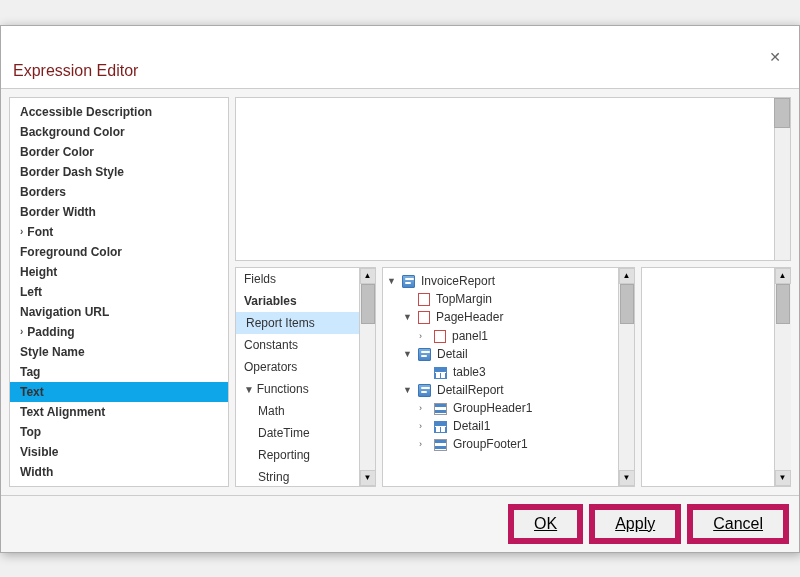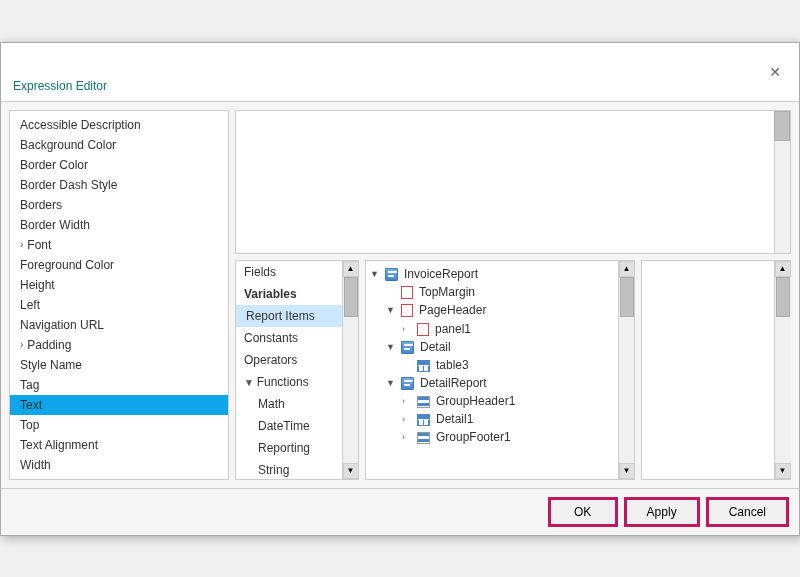--- a/index.html
+++ b/index.html
@@ -22,22 +22,22 @@
     }
     .title-bar {
       background: #fff;
       border-bottom: 1px solid #ccc;
       padding: 8px 12px;
       display: flex;
       align-items: center;
       justify-content: space-between;
     }
     .title-bar-title {
-      font-size: 12px;
-      color: #0f766e;
+      font-size: 16px;
+      color: #7f1d1d;
       margin-top: 28px;
     }
     .title-bar-close {
       cursor: pointer;
       color: #666;
       font-size: 14px;
       background: none;
       border: none;
       padding: 2px 6px;
     }
@@ -49,20 +49,21 @@
       gap: 6px;
     }
 
     
     .left-panel {
       width: 220px;
       background: #fff;
       border: 1px solid #ccc;
       overflow-y: auto;
       flex-shrink: 0;
+      font-weight: bold;
     }
     .property-item {
       padding: 3px 10px;
       cursor: pointer;
       color: #333;
       display: flex;
       align-items: center;
       gap: 4px;
     }
     .property-item.selected { background: #0ea5e9; }
@@ -100,21 +101,21 @@
       border: 1px solid #aaa;
     }
 
     
     .bottom-panels {
       display: flex;
       gap: 6px;
       height: 220px;
     }
     .fields-panel {
-      width: 124px;
+      width: 141px;
       background: #fff;
       border: 1px solid #ccc;
       display: flex;
       flex-direction: column;
       overflow: hidden;
     }
     .fields-list {
       flex: 1;
       overflow-y: auto;
     }
@@ -212,25 +213,26 @@
     .bottom-bar {
       display: flex;
       justify-content: flex-end;
       padding: 8px 10px;
       gap: 6px;
       background: #f5f5f5;
       border-top: 1px solid #ccc;
     }
     .btn {
       padding: 5px 20px;
-      font-size: 12px;
+      font-size: 16px;
       background: #f0f0f0;
-      border: 3px solid #be185d;
+      border: 6px solid #be185d;
       cursor: pointer;
       min-width: 70px;
+      text-decoration: underline;
     }
     .btn.primary { background: #f0f0f0; }
 
     .panel-with-scroll {
       display: flex;
       flex: 1;
       overflow: hidden;
     }
     .left-panel-list {
       flex: 1;
@@ -293,24 +295,27 @@
           <div class="property-item">
             <span>Style Name</span>
           </div>
           <div class="property-item">
             <span>Tag</span>
           </div>
           <div class="property-item selected">
             <span>Text</span>
           </div>
           <div class="property-item">
+            <span>Text Alignment</span>
+          </div>
+          <div class="property-item">
             <span>Top</span>
           </div>
           <div class="property-item">
-            <span>Text Alignment</span>
+            <span>Visible</span>
           </div>
           <div class="property-item">
             <span>Width</span>
           </div>
         </div>
     </div>
 
     <div class="main-area">
 
       <div class="expression-editor-area">

